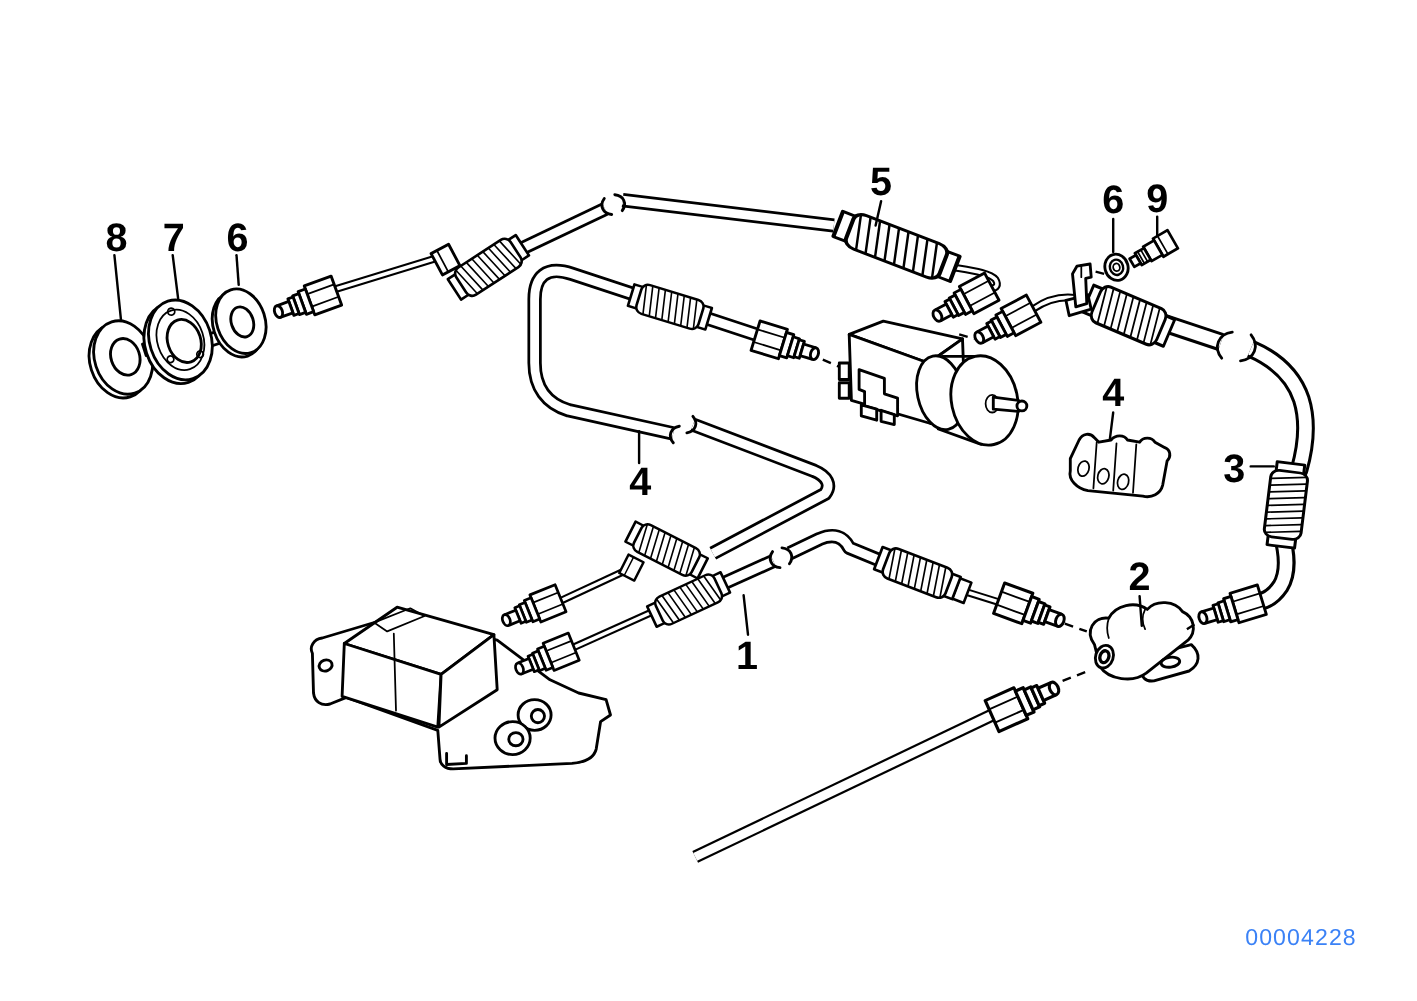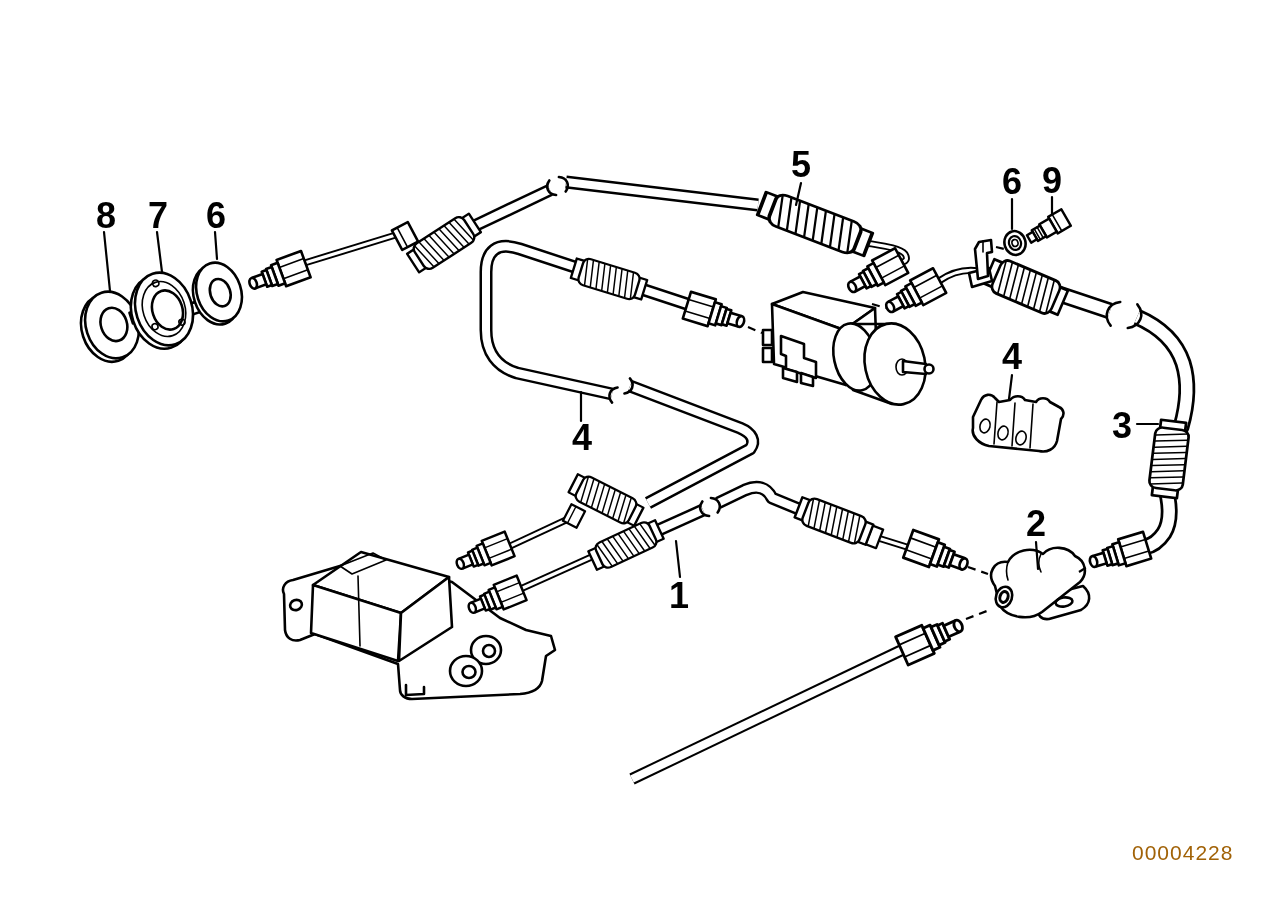--- a/index.html
+++ b/index.html
@@ -13,21 +13,21 @@
   .tk{fill:none;stroke:#000;stroke-linejoin:round;}
   .tw{fill:none;stroke:#fff;stroke-linejoin:round;}
   .k13{stroke-width:13;} .w8{stroke-width:8;}
   .k7{stroke-width:7;}  .w32{stroke-width:3.2;}
   .k17{stroke-width:17;} .w115{stroke-width:11.5;}
   .k12{stroke-width:12;}
   .dash{fill:none;stroke:#000;stroke-width:2.2;stroke-dasharray:8 6;}
   .callout{position:absolute;transform:translate(-50%,-50%);
            font-weight:bold;font-size:36px;color:#000;line-height:1;}
   .doc-number{position:absolute;left:1132px;top:841px;font-size:21px;
-              letter-spacing:1px;color:#a16207;text-align:right;}
+              letter-spacing:1px;color:#3b82f6;text-align:right;}
 </style>
 </head>
 <body>
 
 <div class="stage">
 <svg width="1288" height="910" viewBox="0 0 1288 910">
   <defs>
     <g id="fit">
       <rect x="-20" y="-14" width="26" height="28" class="fw"></rect>
       <line x1="-20" y1="-6" x2="6" y2="-6" class="ln lw1"></line>

